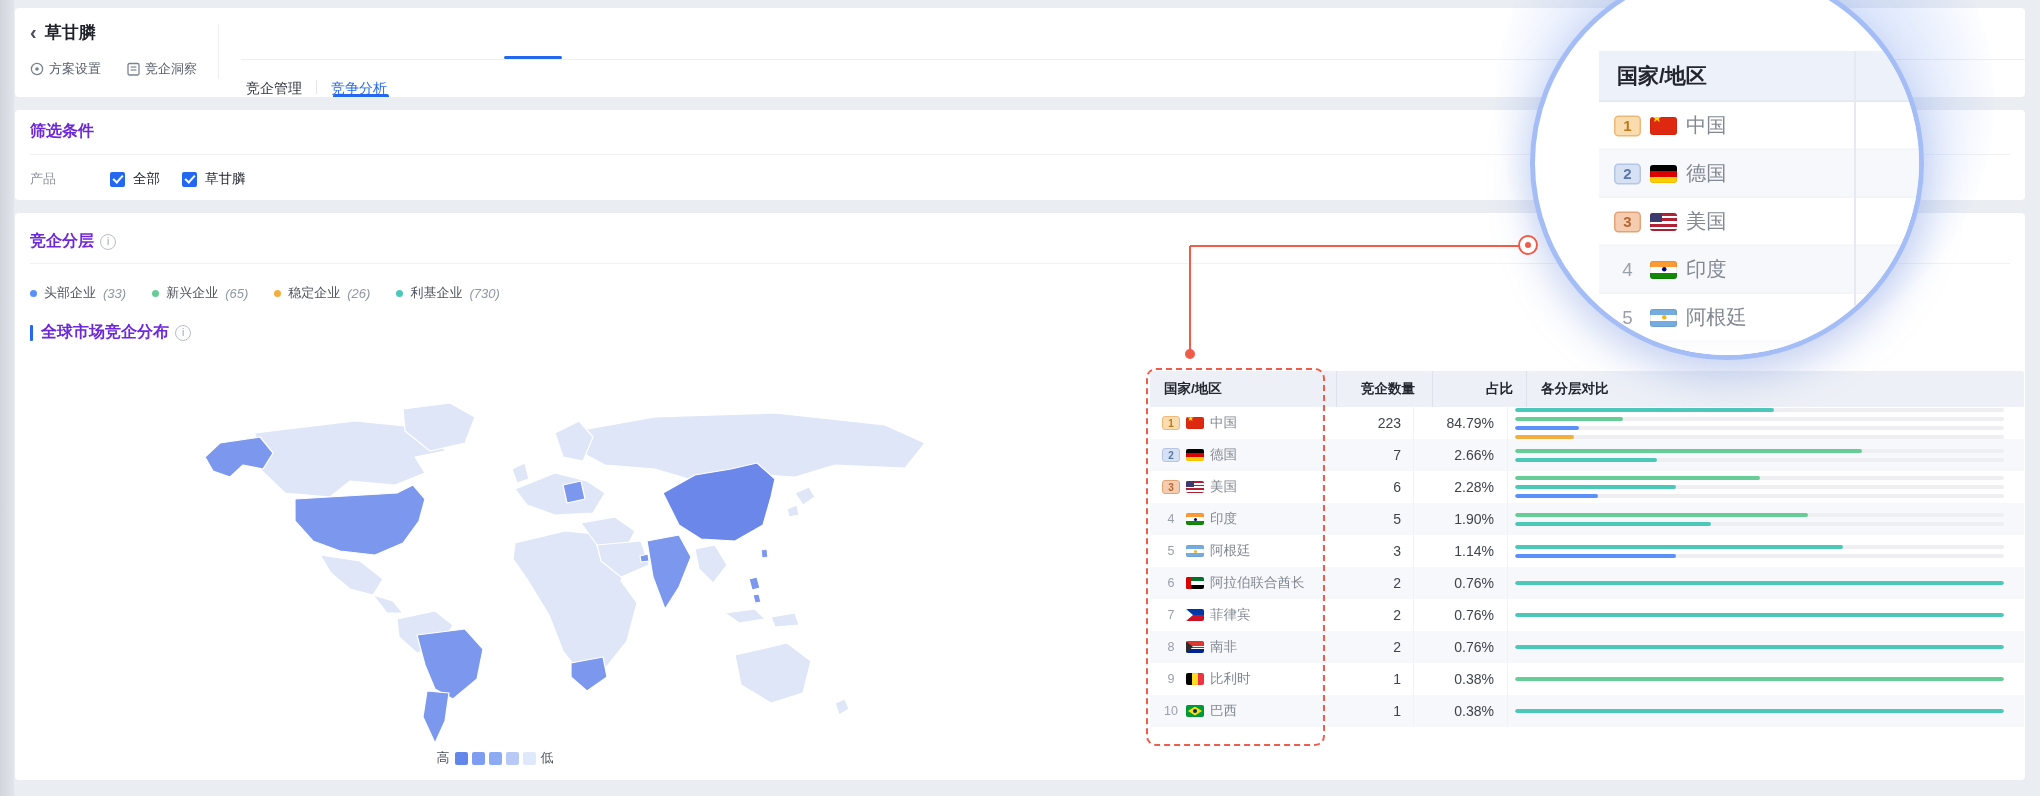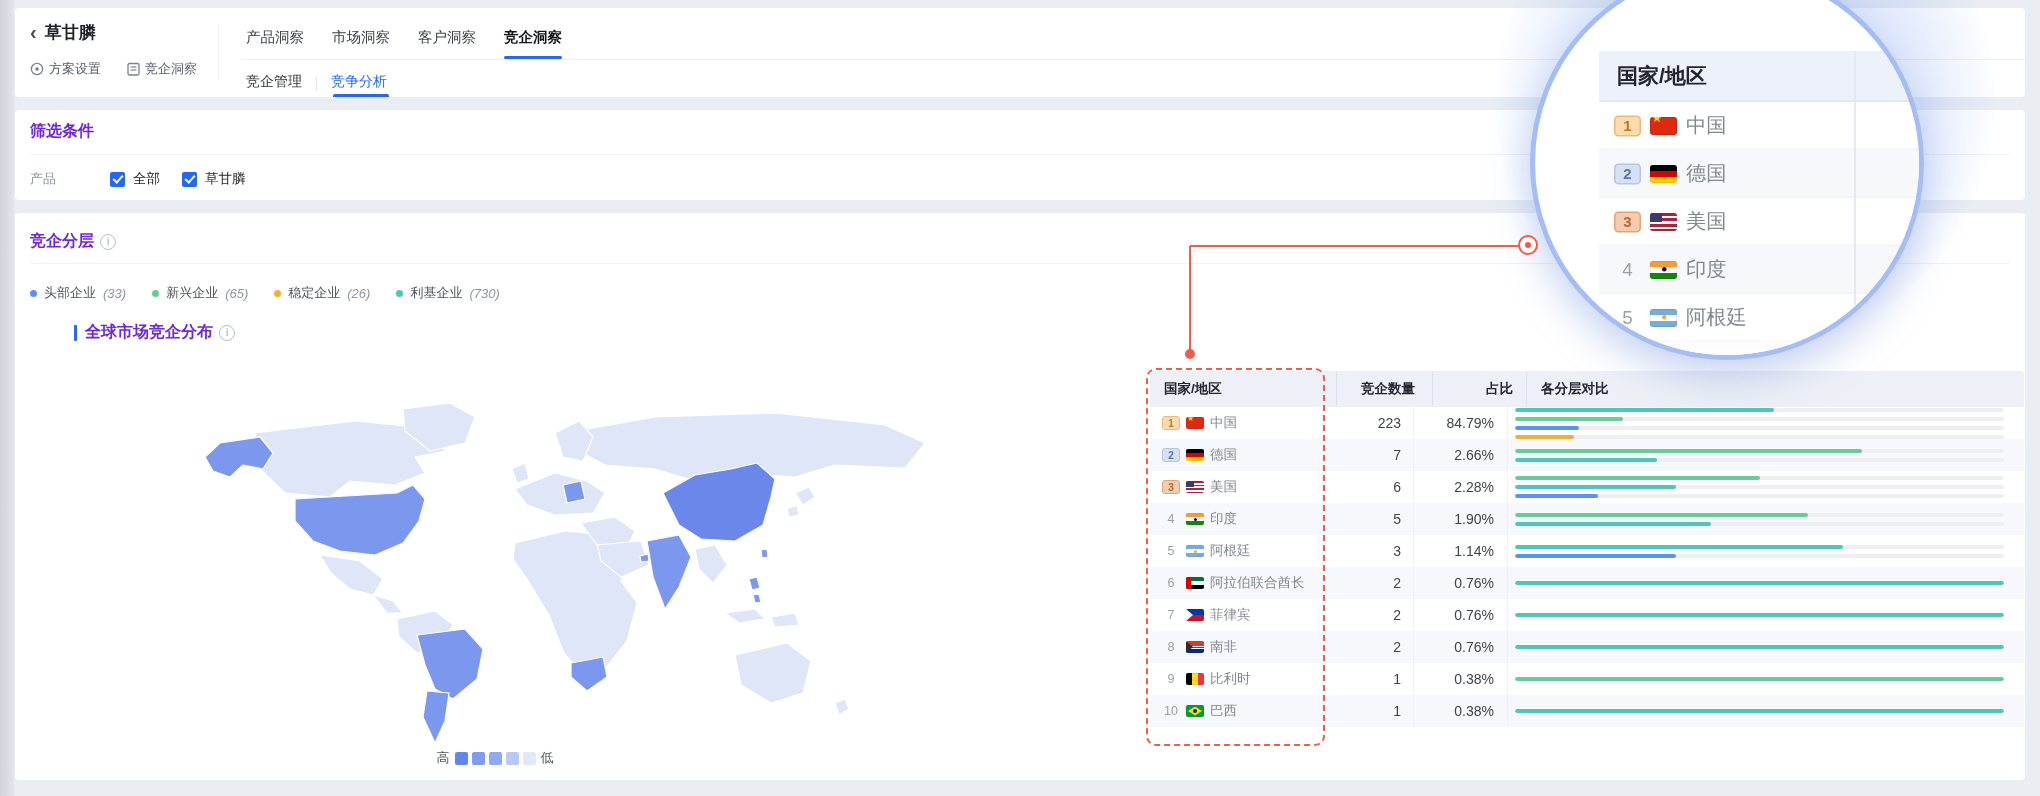--- a/index.html
+++ b/index.html
@@ -23,21 +23,21 @@
   .page-title{font-size:17px;font-weight:bold;color:#1d2129;}
   .hdr-toolbar{position:absolute;left:15px;top:52px;display:flex;align-items:center;gap:26px;}
   .tb-item{display:flex;align-items:center;gap:5px;font-size:13px;color:#565d69;cursor:pointer;}
   .tb-item svg{display:block;}
   .v-div{position:absolute;left:203px;top:16px;width:1px;height:55px;background:#ebedf0;}
   .tabs{position:absolute;left:231px;top:8px;height:43px;display:flex;align-items:center;gap:28px;}
   .tab{font-size:14.5px;color:#3a3f47;cursor:pointer;white-space:nowrap;}
   .tab.active{font-weight:bold;color:#14161a;}
   .tab-underline{position:absolute;left:489px;top:48px;width:58px;height:3px;border-radius:2px;background:#2468f2;}
   .tabs-divider{position:absolute;left:226px;right:0;top:51px;height:1px;background:#eceef1;}
-  .subtabs{position:absolute;left:231px;top:53px;height:30px;display:flex;align-items:flex-end;}
+  .subtabs{position:absolute;left:231px;top:72px;height:30px;display:flex;align-items:flex-start;}
   .subtab{font-size:14px;color:#30343c;cursor:pointer;white-space:nowrap;}
   .subtab.active{color:#2468f2;}
   .subtab-sep{width:1px;height:14px;background:#e3e5e9;margin:0 14px;}
   .subtab-underline{position:absolute;left:318px;bottom:0;width:56px;height:3px;background:#2468f2;border-radius:2px 2px 0 0;}
 
   
   .sec-title{font-size:16px;font-weight:bold;color:#6d28d9;}
   .filter-title{position:absolute;left:15px;top:11px;}
   .filter-divider{position:absolute;left:15px;right:15px;top:44px;height:1px;background:#f0f2f5;}
   .filter-row{position:absolute;left:15px;top:57px;display:flex;align-items:center;height:24px;}
@@ -51,21 +51,21 @@
   
   .tiers-title{position:absolute;left:15px;top:18px;display:flex;align-items:center;}
   .info-i{display:inline-block;width:14px;height:14px;border:1px solid #b8bec9;border-radius:50%;
     color:#9aa0ab;font-size:10px;line-height:13px;text-align:center;margin-left:6px;font-weight:normal;cursor:pointer;}
   .info-i::after{content:"i";}
   .tiers-divider{position:absolute;left:15px;right:15px;top:50px;height:1px;background:#f0f2f5;}
   .legend-row{position:absolute;left:15px;top:71px;display:flex;align-items:center;gap:26px;}
   .legend-item{display:flex;align-items:center;gap:7px;font-size:13px;color:#4d525c;cursor:pointer;}
   .legend-dot{width:7px;height:7px;border-radius:50%;flex:none;}
   .legend-count{color:#9097a3;font-style:italic;}
-  .dist-header{position:absolute;left:15px;top:109px;display:flex;align-items:center;margin-left:44px;}
+  .dist-header{position:absolute;left:15px;top:109px;display:flex;align-items:center;}
   .accent-bar{width:3px;height:16px;background:#2468f2;border-radius:1px;margin-right:8px;}
 
   
   .map-wrap{position:absolute;left:120px;top:160px;width:840px;height:375px;}
   .map-legend{position:absolute;left:0;right:1050px;top:536px;display:flex;align-items:center;justify-content:center;gap:5px;}
   .map-legend .lg-label{font-size:13px;color:#4d525c;}
   .lg-sq{width:13px;height:13px;border-radius:2px;}
 
   
   .comp-table{position:absolute;left:1135px;top:158px;width:874px;}
@@ -175,26 +175,20 @@
           <svg width="13" height="14" viewBox="0 0 13 14">
               <rect x="1" y="1.5" width="11" height="11.5" rx="1.5" fill="none" stroke="#7a8291" stroke-width="1.3"></rect>
               <line x1="3.6" y1="5" x2="9.4" y2="5" stroke="#7a8291" stroke-width="1.2"></line>
               <line x1="3.6" y1="8" x2="9.4" y2="8" stroke="#7a8291" stroke-width="1.2"></line>
             </svg>
         </span>
         <span>竞企洞察</span>
       </span>
     </div>
     <div class="v-div"></div>
-    <div class="tabs">
-      <span class="tab">产品洞察</span>
-      <span class="tab">市场洞察</span>
-      <span class="tab">客户洞察</span>
-      <span class="tab active">竞企洞察</span>
-    </div>
     <div class="tab-underline"></div>
     <div class="tabs-divider"></div>
     <div class="subtabs">
       <span class="subtab">竞企管理</span>
       <span class="subtab-sep"></span>
       <span class="subtab active">竞争分析</span>
     </div>
     <div class="subtab-underline"></div>
   </div>
 

